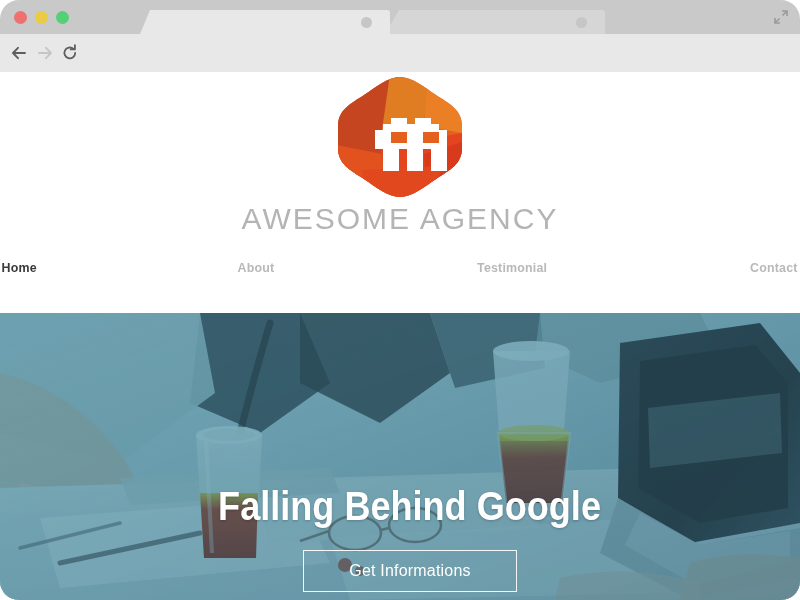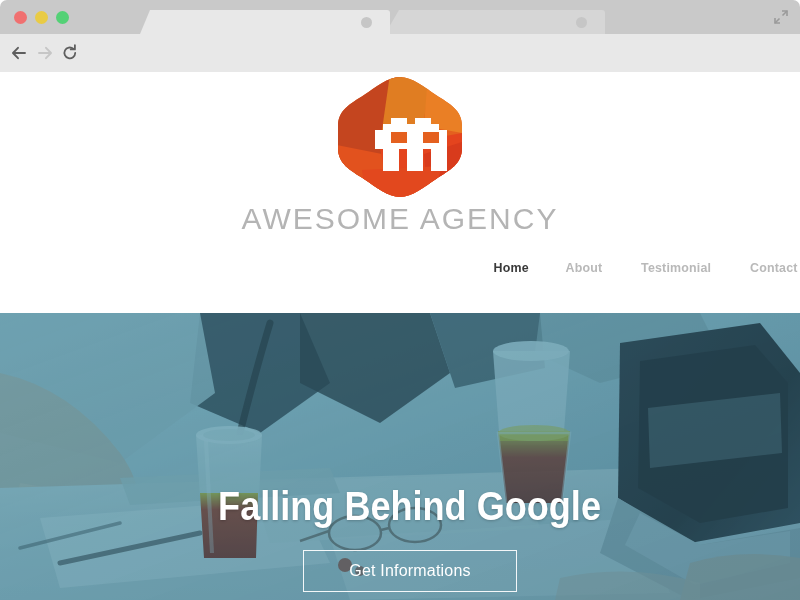--- a/index.html
+++ b/index.html
@@ -8,20 +8,21 @@
     overflow: hidden;
     background: #ffffff;
     font-family: "Liberation Sans", sans-serif;
   }
 
   #app {
     position: relative;
     width: 800px; height: 600px;
     overflow: hidden;
     background: #ffffff;
+    border-radius: 19px;
   }
 
   
   .browser-titlebar {
     position: absolute;
     left: 0; top: 0;
     width: 800px; height: 34px;
     background: #c9c9c9;
     border-top-left-radius: 7px;
     border-top-right-radius: 7px;
@@ -175,21 +176,21 @@
     letter-spacing: 2.0px;
     color: #b4b4b4;
     white-space: nowrap;
   }
 
   .site-nav {
     position: absolute;
     left: 0; top: 188px;
     width: 800px;
     display: flex;
-    justify-content: flex-end;
+    justify-content: space-between;
     align-items: center;
     gap: 34px;
   }
   .nav-link {
     font-family: "Liberation Sans", sans-serif;
     font-size: 13.5px;
     font-weight: bold;
     letter-spacing: 0.2px;
     color: #b9b9b9;
     text-decoration: none;

